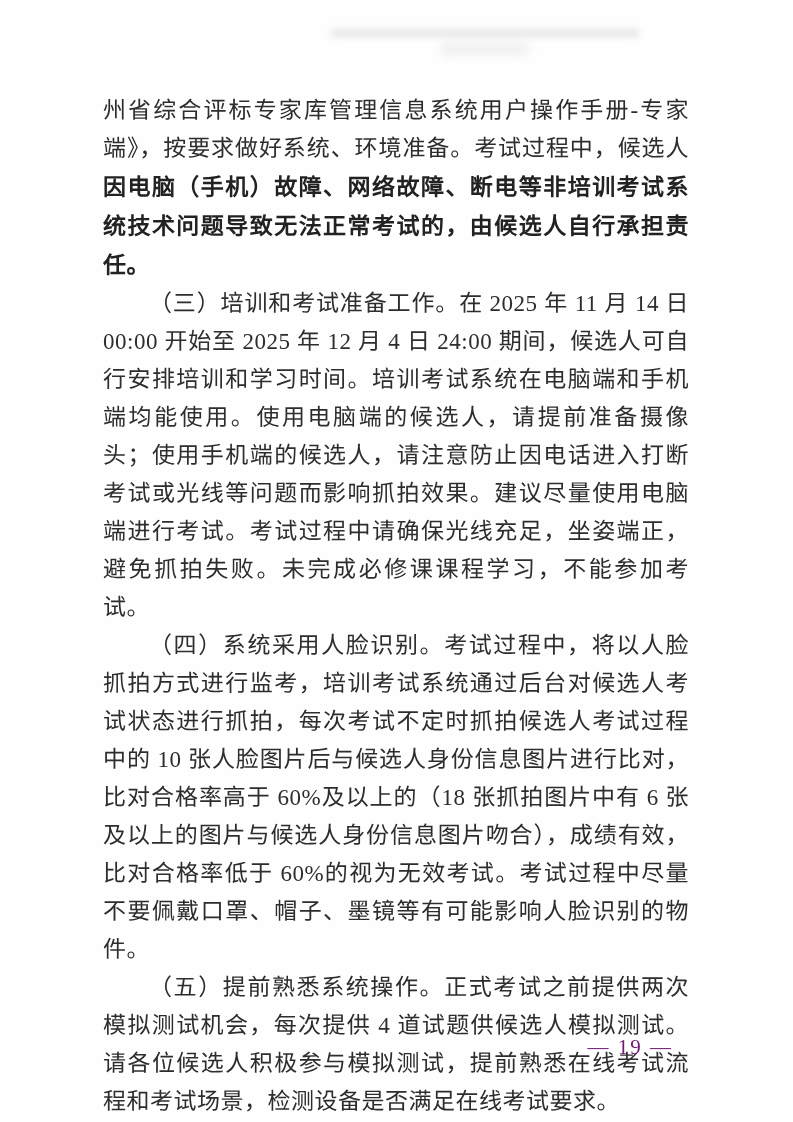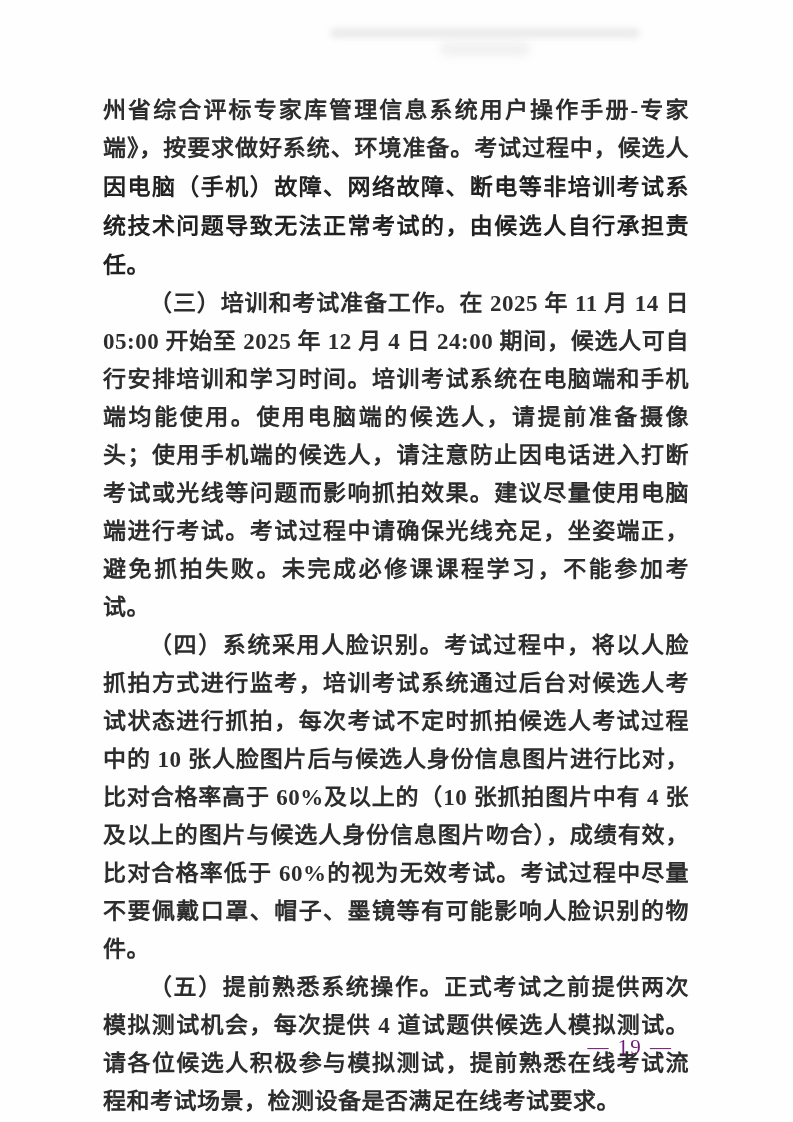--- a/index.html
+++ b/index.html
@@ -51,21 +51,21 @@
     font-size: 23px;
     line-height: 38px;
     text-align: justify;
     text-justify: inter-character;
     letter-spacing: 0.5px;
   }
   .para.indent {
     text-indent: 2em;
   }
   .seg-normal {
-    font-weight: bold;
+    font-weight: normal;
   }
   .seg-bold {
     font-family: "Liberation Sans", "DejaVu Sans", sans-serif;
     font-weight: bold;
     color: #222222;
   }
   .footer {
     position: absolute;
     right: 120px;
     bottom: 62px;
@@ -82,23 +82,23 @@
 
 <div class="page">
 
   <div class="scan-smudge-1"></div>
   <div class="scan-smudge-2"></div>
 
   <main class="text-block">
 
     <p class="para"><span class="seg-normal">州省综合评标专家库管理信息系统用户操作手册-专家端》，按要求做好系统、环境准备。考试过程中，候选人</span><span class="seg-bold">因电脑（手机）故障、网络故障、断电等非培训考试系统技术问题导致无法正常考试的，由候选人自行承担责任。</span></p>
 
-    <p class="para indent"><span class="seg-normal">（三）培训和考试准备工作。在 2025 年 11 月 14 日 05:00 开始至 2025 年 12 月 4 日 24:00 期间，候选人可自行安排培训和学习时间。培训考试系统在电脑端和手机端均能使用。使用电脑端的候选人，请提前准备摄像头；使用手机端的候选人，请注意防止因电话进入打断考试或光线等问题而影响抓拍效果。建议尽量使用电脑端进行考试。考试过程中请确保光线充足，坐姿端正，避免抓拍失败。未完成必修课课程学习，不能参加考试。</span></p>
+    <p class="para indent"><span class="seg-normal">（三）培训和考试准备工作。在 2025 年 11 月 14 日 00:00 开始至 2025 年 12 月 4 日 24:00 期间，候选人可自行安排培训和学习时间。培训考试系统在电脑端和手机端均能使用。使用电脑端的候选人，请提前准备摄像头；使用手机端的候选人，请注意防止因电话进入打断考试或光线等问题而影响抓拍效果。建议尽量使用电脑端进行考试。考试过程中请确保光线充足，坐姿端正，避免抓拍失败。未完成必修课课程学习，不能参加考试。</span></p>
 
-    <p class="para indent"><span class="seg-normal">（四）系统采用人脸识别。考试过程中，将以人脸抓拍方式进行监考，培训考试系统通过后台对候选人考试状态进行抓拍，每次考试不定时抓拍候选人考试过程中的 10 张人脸图片后与候选人身份信息图片进行比对，比对合格率高于 60%及以上的（10 张抓拍图片中有 4 张及以上的图片与候选人身份信息图片吻合），成绩有效，比对合格率低于 60%的视为无效考试。考试过程中尽量不要佩戴口罩、帽子、墨镜等有可能影响人脸识别的物件。</span></p>
+    <p class="para indent"><span class="seg-normal">（四）系统采用人脸识别。考试过程中，将以人脸抓拍方式进行监考，培训考试系统通过后台对候选人考试状态进行抓拍，每次考试不定时抓拍候选人考试过程中的 10 张人脸图片后与候选人身份信息图片进行比对，比对合格率高于 60%及以上的（18 张抓拍图片中有 6 张及以上的图片与候选人身份信息图片吻合），成绩有效，比对合格率低于 60%的视为无效考试。考试过程中尽量不要佩戴口罩、帽子、墨镜等有可能影响人脸识别的物件。</span></p>
 
     <p class="para indent"><span class="seg-normal">（五）提前熟悉系统操作。正式考试之前提供两次模拟测试机会，每次提供 4 道试题供候选人模拟测试。请各位候选人积极参与模拟测试，提前熟悉在线考试流程和考试场景，检测设备是否满足在线考试要求。</span></p>
 
   </main>
 
   <footer class="footer">
     <span class="page-number">— 19 —</span>
   </footer>
 
 </div>

